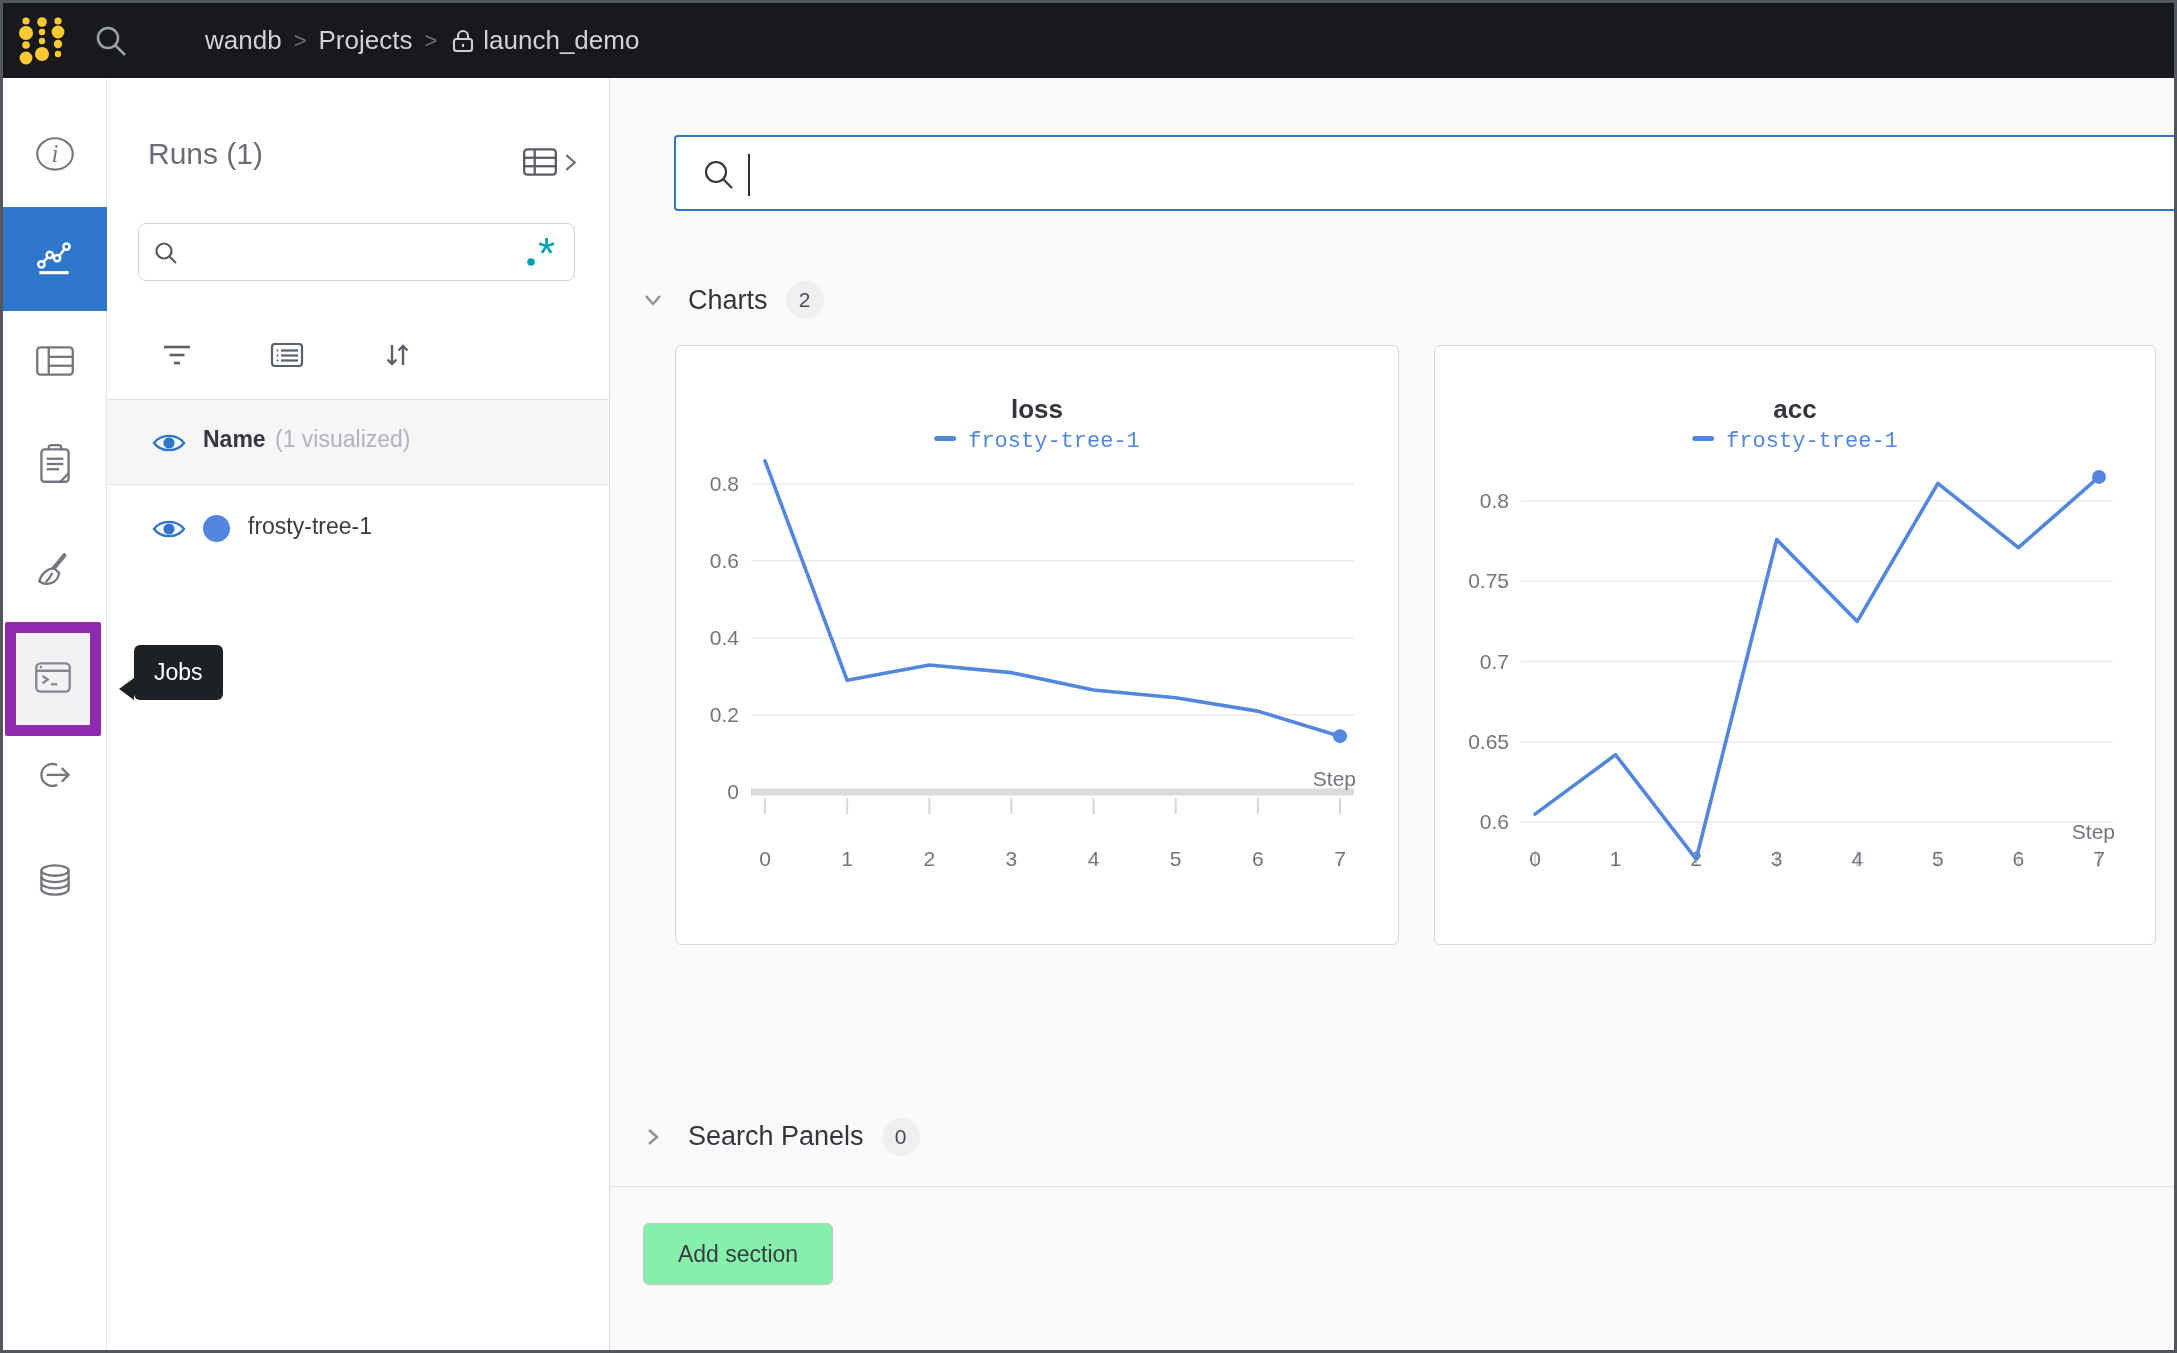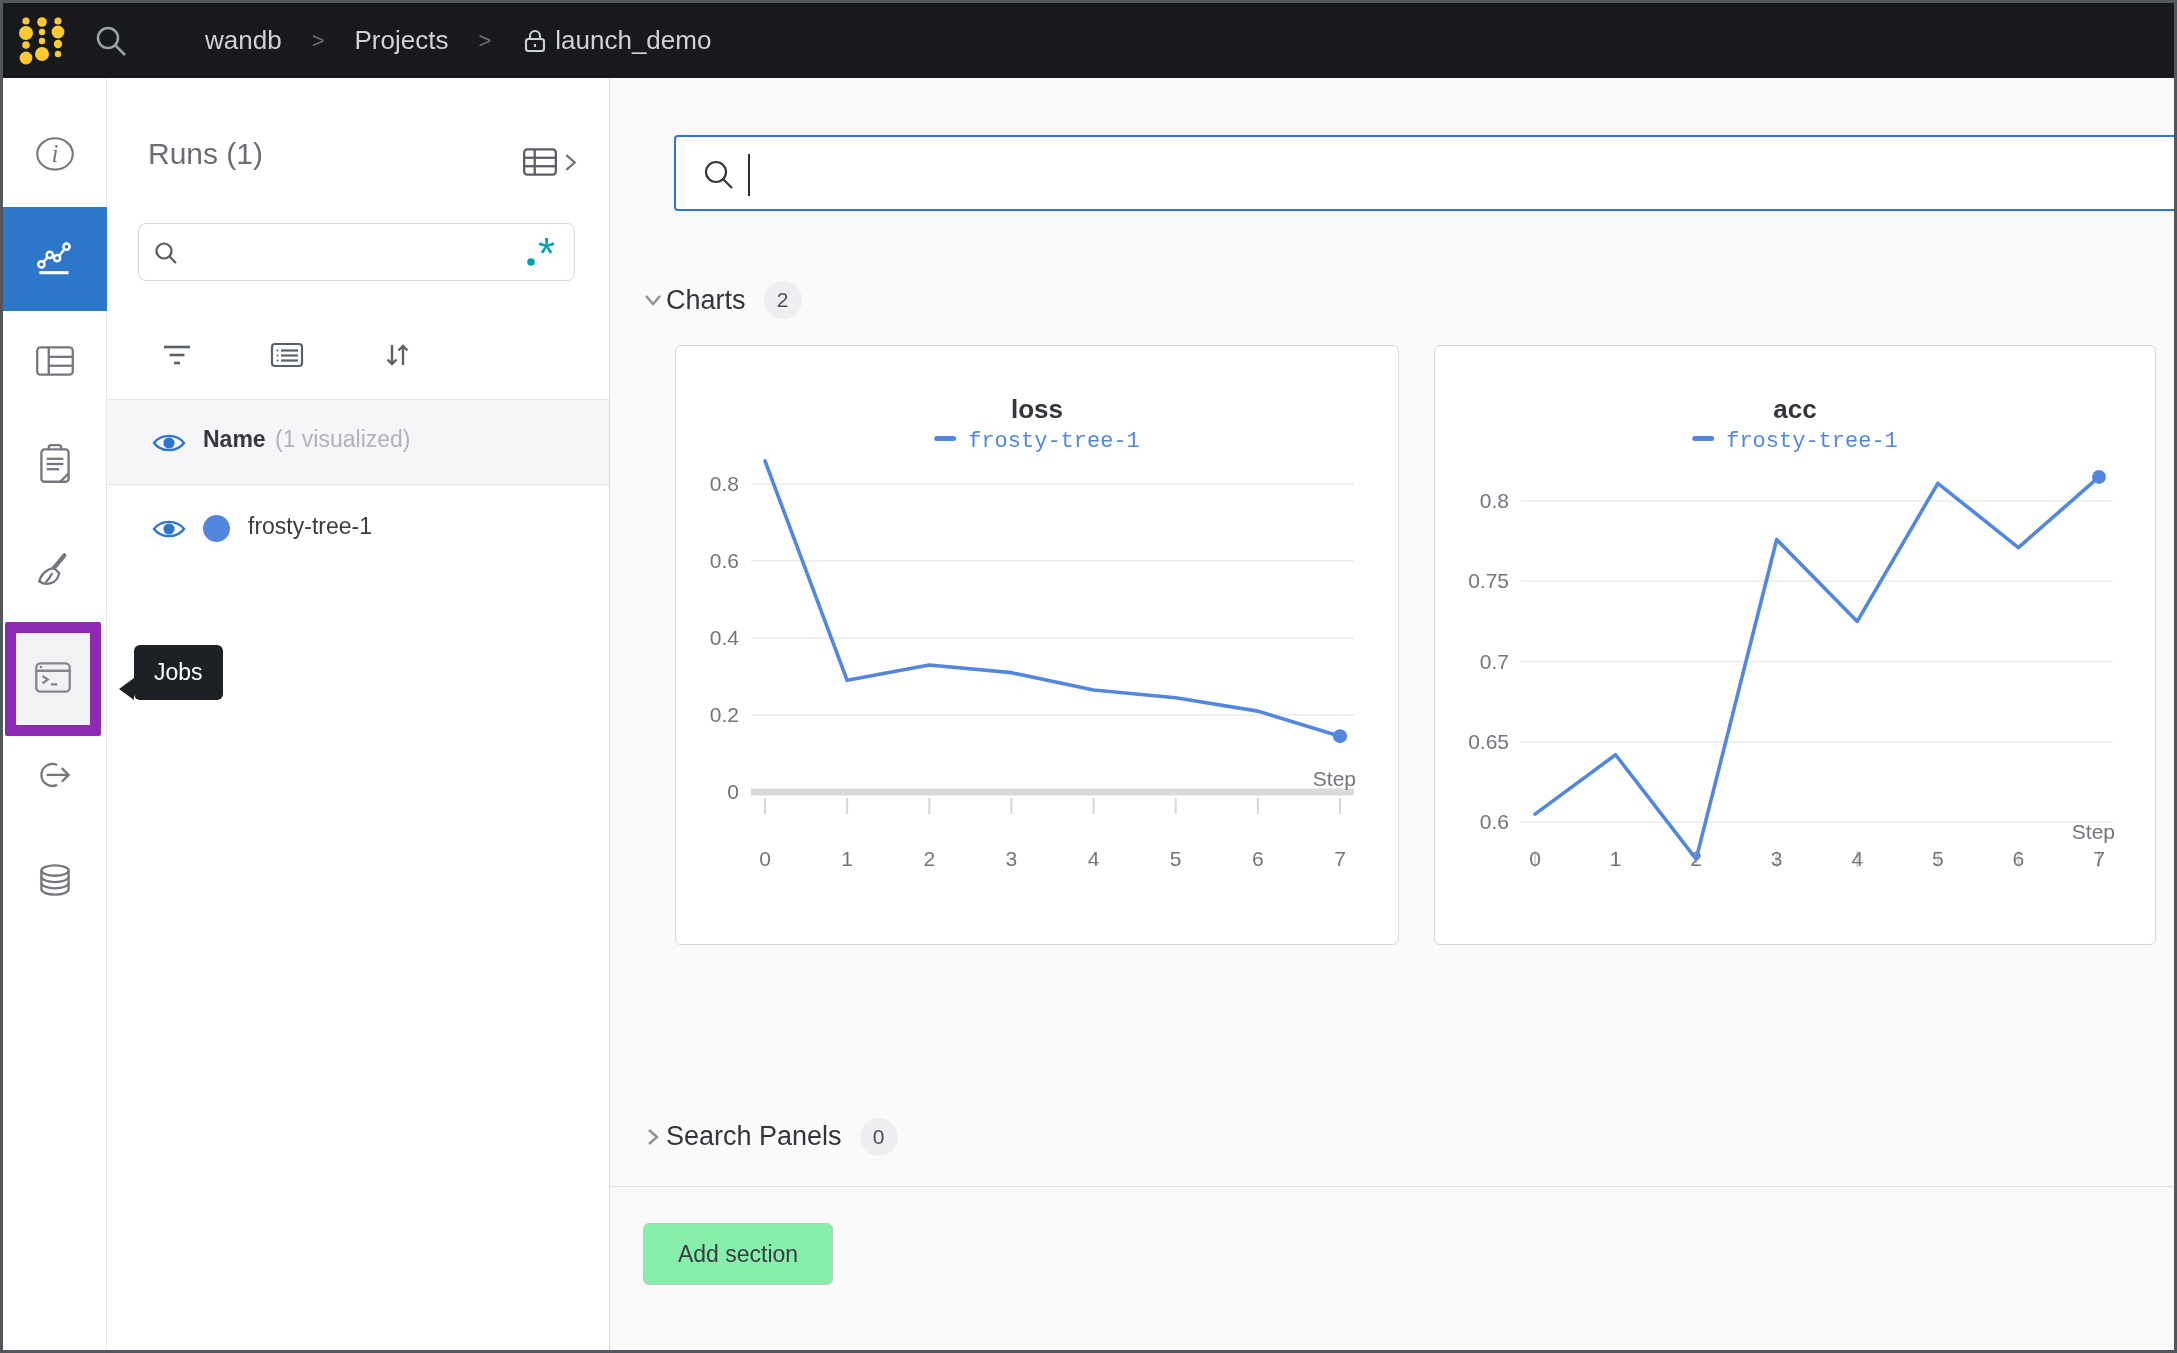--- a/index.html
+++ b/index.html
@@ -6,21 +6,21 @@
   html,body { background:#e8e8e8; }
   body { font-family:"Liberation Sans","DejaVu Sans",sans-serif; }
   .screen { position:relative; width:2177px; height:1353px; border:3px solid #53565c;
             background:#fff; overflow:hidden; }
 
   
   .navbar { position:absolute; left:0; top:0; right:0; height:75px; background:#17191d;
             display:flex; align-items:center; }
   .logo { position:absolute; left:15px; top:11px; width:48px; height:54px; }
   .nav-search { position:absolute; left:90px; top:20px; width:36px; height:36px; color:#9aa0a6; cursor:pointer; }
-  .crumbs { position:absolute; left:202px; top:0; height:75px; display:flex; align-items:center; gap:30px;
+  .crumbs { position:absolute; left:202px; top:0; height:75px; display:flex; align-items:center; gap:12px;
             font-size:26px; color:#d0d2d5; }
   .crumb { cursor:pointer; }
   .crumb-sep { color:#6e7176; font-size:22px; }
   .lock-icon { width:28px; height:28px; color:#cdd0d3; margin-right:-6px; }
   .crumb-current { display:flex; align-items:center; gap:12px; }
 
   
   .sidebar { position:absolute; left:0; top:75px; width:104px; bottom:0; background:#fff;
              border-right:1px solid #e7e7ea; }
   .side-item { position:absolute; left:0; width:104px; height:104px; display:flex;
@@ -68,21 +68,21 @@
                    border:2px solid #2d76c9; border-radius:4px; }
   .panels-search .mag { position:absolute; left:26px; top:21px; width:34px; height:34px; color:#33363b; }
   .caret { position:absolute; left:72px; top:17px; width:2px; height:42px; background:#2c2e33; }
   .panels-search input { position:absolute; left:82px; top:0; width:1400px; height:100%; border:none; outline:none;
                    background:transparent; font-size:28px; color:#333; font-family:"Liberation Sans",sans-serif; }
   .panels-search input::placeholder { color:#9ba0a8; }
 
   .section-head { position:absolute; left:0; width:100%; display:flex; align-items:center;
                   padding-left:30px; cursor:pointer; }
   .chev { width:26px; height:26px; color:#8e9096; flex:0 0 auto; }
-  .section-label { font-size:27px; color:#33353b; margin-left:0; }
+  .section-label { font-size:27px; color:#33353b; margin-left:22px; }
   .badge { margin-left:18px; width:38px; height:38px; border-radius:50%; background:#efeff1;
            display:flex; align-items:center; justify-content:center; font-size:21px; color:#4b4d55; }
   .charts-head { top:200px; height:44px; }
   .sys-row  { top:912px;  height:97px;  border-top:1px solid #e3e3e7; border-bottom:1px solid #e3e3e7; background:#fafafa; }
   .hid-row  { top:1009px; height:100px; border-bottom:1px solid #e3e3e7; background:#fafafa; }
 
   .card { position:absolute; top:267px; height:600px; background:#fff; border:1px solid #d7d7db;
           border-radius:6px; cursor:pointer; }
   .card svg { display:block; width:100%; height:100%; }
   .card-loss { left:65px;  width:724px; }

